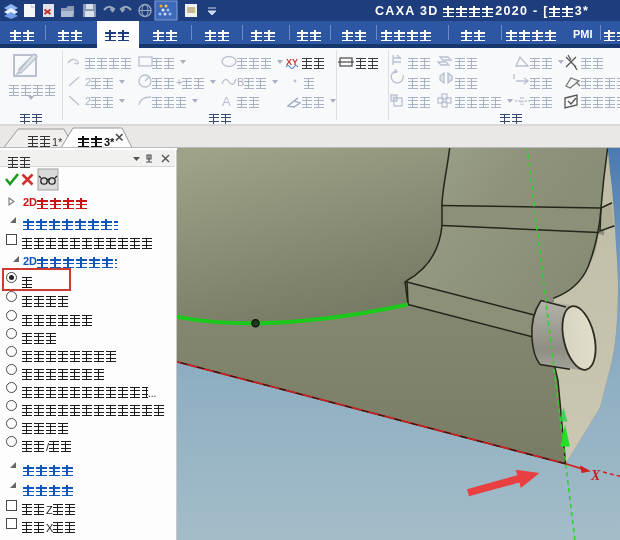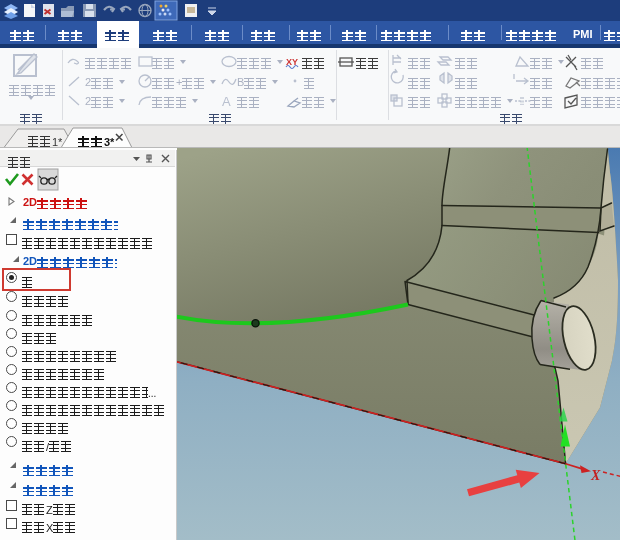--- a/index.html
+++ b/index.html
@@ -69,20 +69,21 @@
       <circle cx="168" cy="10" r="1.5" fill="#9fc3ff"></circle>
  <circle cx="160" cy="14" r="1.5" fill="#9fc3ff"></circle>
       <circle cx="165" cy="14" r="1.5" fill="#cdd8f0"></circle>
       <circle cx="170" cy="14" r="1.5" fill="#9fc3ff"></circle>
 
  <rect x="185" y="4" width="12" height="13" fill="#f0f1f3"></rect>
       <rect x="187" y="7" width="8" height="6" fill="#c8b89a"></rect>
 
  <path d="M208 8 h8 M208 11 l4 4 4 -4 z" stroke="#cdd6e8" fill="#cdd6e8" stroke-width="1"></path>
 </svg>
+<div class="abs" style="left:375px;top:4px;color:#fff;font-weight:bold;font-size:12.5px;letter-spacing:1.3px">CAXA 3D <span class="zhb" style="width:52px;color:#fff"></span>2020 - [<span class="zhb" style="width:26px;color:#fff"></span>3*</div>
 </div>
 
 <div id="menubar" class="abs">
  <div class="mi" style="left:10px"><span class="zhb" style="width:26px;color:#fff"></span></div>
  <div class="msep" style="left:45px"></div>
  <div class="mi" style="left:58px"><span class="zhb" style="width:26px;color:#fff"></span></div>
  <div class="abs" style="left:97px;top:0;width:42px;height:27px;background:#fff"></div>
  <div class="mi" style="left:105px"><span class="zhb" style="width:26px;color:#1d3d7c"></span></div>
  <div class="mi" style="left:153px"><span class="zhb" style="width:26px;color:#fff"></span></div>
  <div class="msep" style="left:191px"></div>

